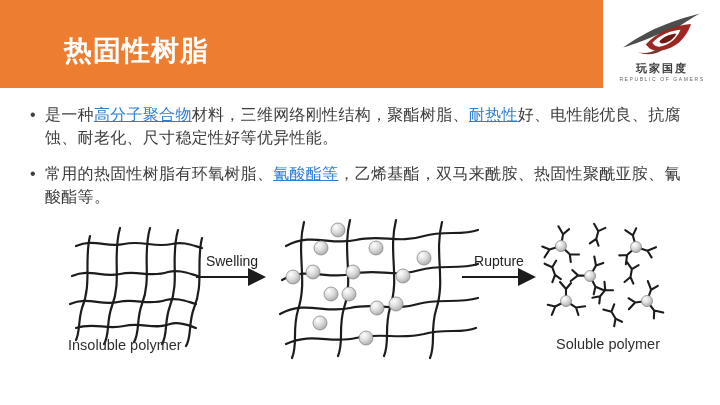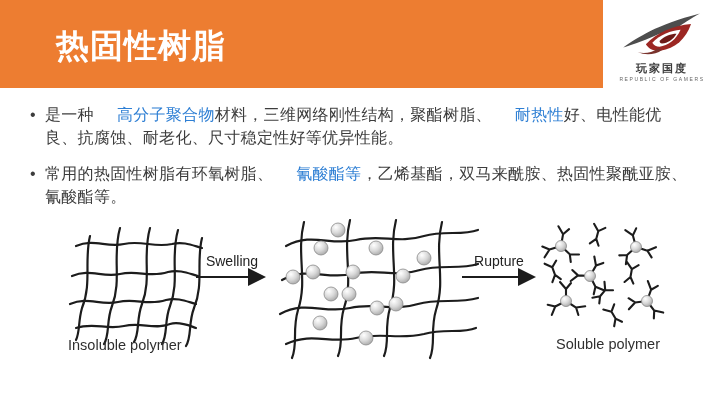--- a/index.html
+++ b/index.html
@@ -1,29 +1,29 @@
 <!DOCTYPE html>
 <html style="--accent: #ED7D31; --link: #2E7FD4;"><head>
 <meta charset="utf-8">
 <style>
   html,body{margin:0;padding:0;background:#888;}
   .slide{position:relative;width:720px;height:405px;background:#fff;overflow:hidden;
          font-family:"Liberation Sans","DejaVu Sans",sans-serif;}
   .header{position:absolute;left:0;top:0;width:603px;height:88px;background:var(--accent,#ED7D31);}
-  .title{position:absolute;left:56px;top:26px;margin:0;color:#fff;font-size:33px;
+  .title{position:absolute;left:56px;top:26px;margin:8px;color:#fff;font-size:28px;
          font-weight:bold;letter-spacing:1px;line-height:1.2;}
   .logo{position:absolute;right:6px;top:12px;width:104px;text-align:center;}
   .logo svg{display:block;margin:0 auto;width:82px;height:50px;}
   .logo-cn{font-size:11px;font-weight:bold;letter-spacing:2px;color:#3a3a3a;line-height:1.15;}
   .logo-en{font-size:5px;letter-spacing:1.6px;color:#666;margin-top:1px;white-space:nowrap;}
   .content{position:absolute;left:30px;top:103px;width:658px;}
   .bullet{display:flex;font-size:16px;letter-spacing:0.3px;line-height:23px;
           color:#3d3d3d;margin:0 0 13px 0;}
   .bullet-char{flex:none;width:15px;color:#3d3d3d;}
-  .seg-link{color:var(--link,#2E7FD4);cursor:pointer;margin-left:23px;}
+  .seg-link{color:var(--link,#2E7FD4);text-decoration:underline;cursor:pointer;}
   .diagram{position:absolute;left:0;top:0;width:720px;height:405px;}
   .net{stroke:#1c1c1c;stroke-width:2.2;fill:none;stroke-linecap:round;}
   .frag{stroke:#1c1c1c;stroke-width:2.1;fill:none;stroke-linecap:round;}
   .sphere{fill:url(#sph);stroke:#8a8a8a;stroke-width:0.8;}
   .arrowline{stroke:#1c1c1c;stroke-width:2;}
   .diaglabel{fill:#2f2f2f;font-size:14.5px;font-family:"Liberation Sans","DejaVu Sans",sans-serif;}
   .arrlabel{fill:#222;font-size:14px;font-family:"Liberation Sans","DejaVu Sans",sans-serif;}
 </style>
 </head>
 <body>

